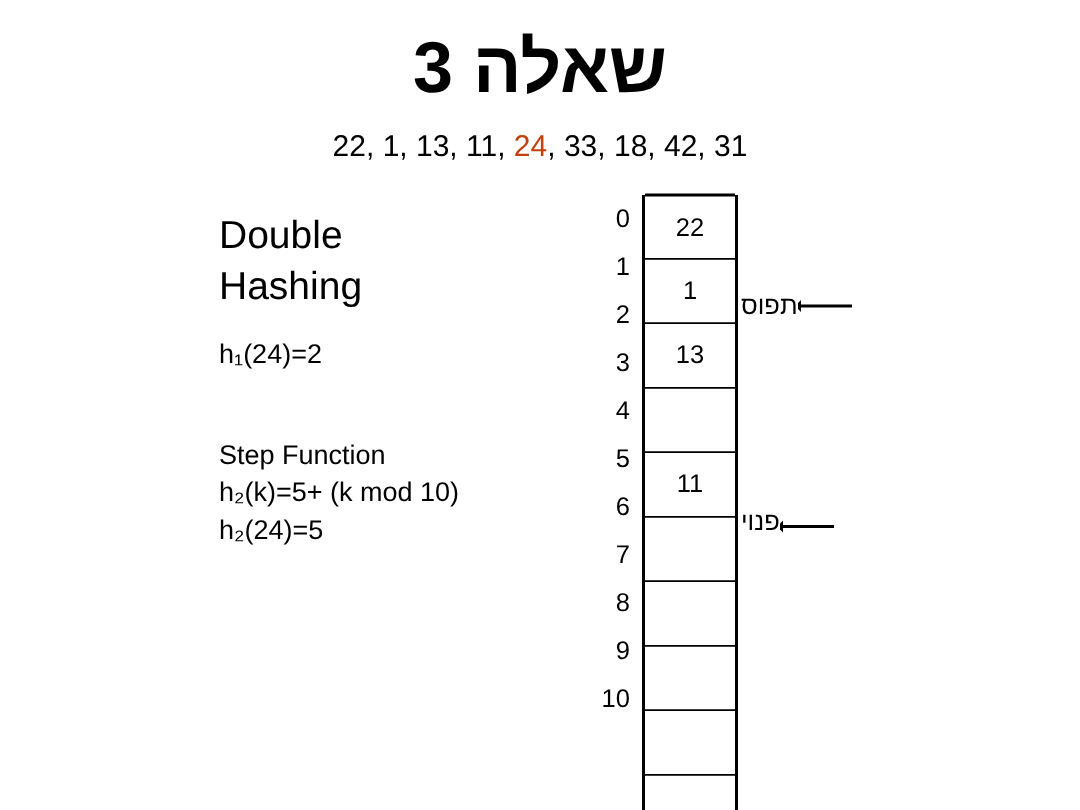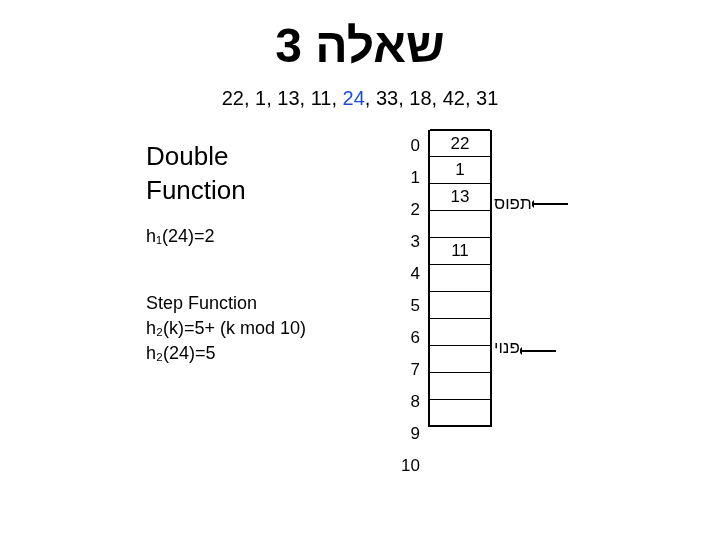--- a/index.html
+++ b/index.html
@@ -92,21 +92,21 @@
     }
 
     .table-col {
       display: flex;
       flex-direction: column;
       border-left: 2px solid #000;
       border-right: 2px solid #000;
     }
 
     .table-cell {
-      height: 28px;
+      height: 44px;
       width: 60px;
       border-top: 1.5px solid #000;
       border-bottom: 1.5px solid #000;
       display: flex;
       align-items: center;
       justify-content: center;
       font-size: 17px;
       margin-top: -1px;
     }
 
@@ -116,27 +116,27 @@
     .table-cell:last-child {
       border-bottom: 2px solid #000;
     }
   </style>
 </head>
 <body>
 
 <div id="page-title">שאלה 3</div>
 
 <div id="subtitle">
-  <span>22, 1, 13, 11, </span><span style="color:#1d4ed8;">24</span><span>, 33, 18, 42, 31</span>
+  <span>22, 1, 13, 11, </span><span style="color:#c2410c;">24</span><span>, 33, 18, 42, 31</span>
 </div>
 
 <div class="main-content">
   <div class="left-panel">
     <div class="double-hashing">
-      <span>Double</span><br><span>Function</span>
+      <span>Double</span><br><span>Hashing</span>
     </div>
     <div class="formula">h₁(24)=2</div>
     <div class="step-function-block">
       <div class="formula">Step Function</div>
       <div class="formula">h₂(k)=5+ (k mod 10)</div>
       <div class="formula">h₂(24)=5</div>
     </div>
   </div>
 
   <div class="hash-table-area">

